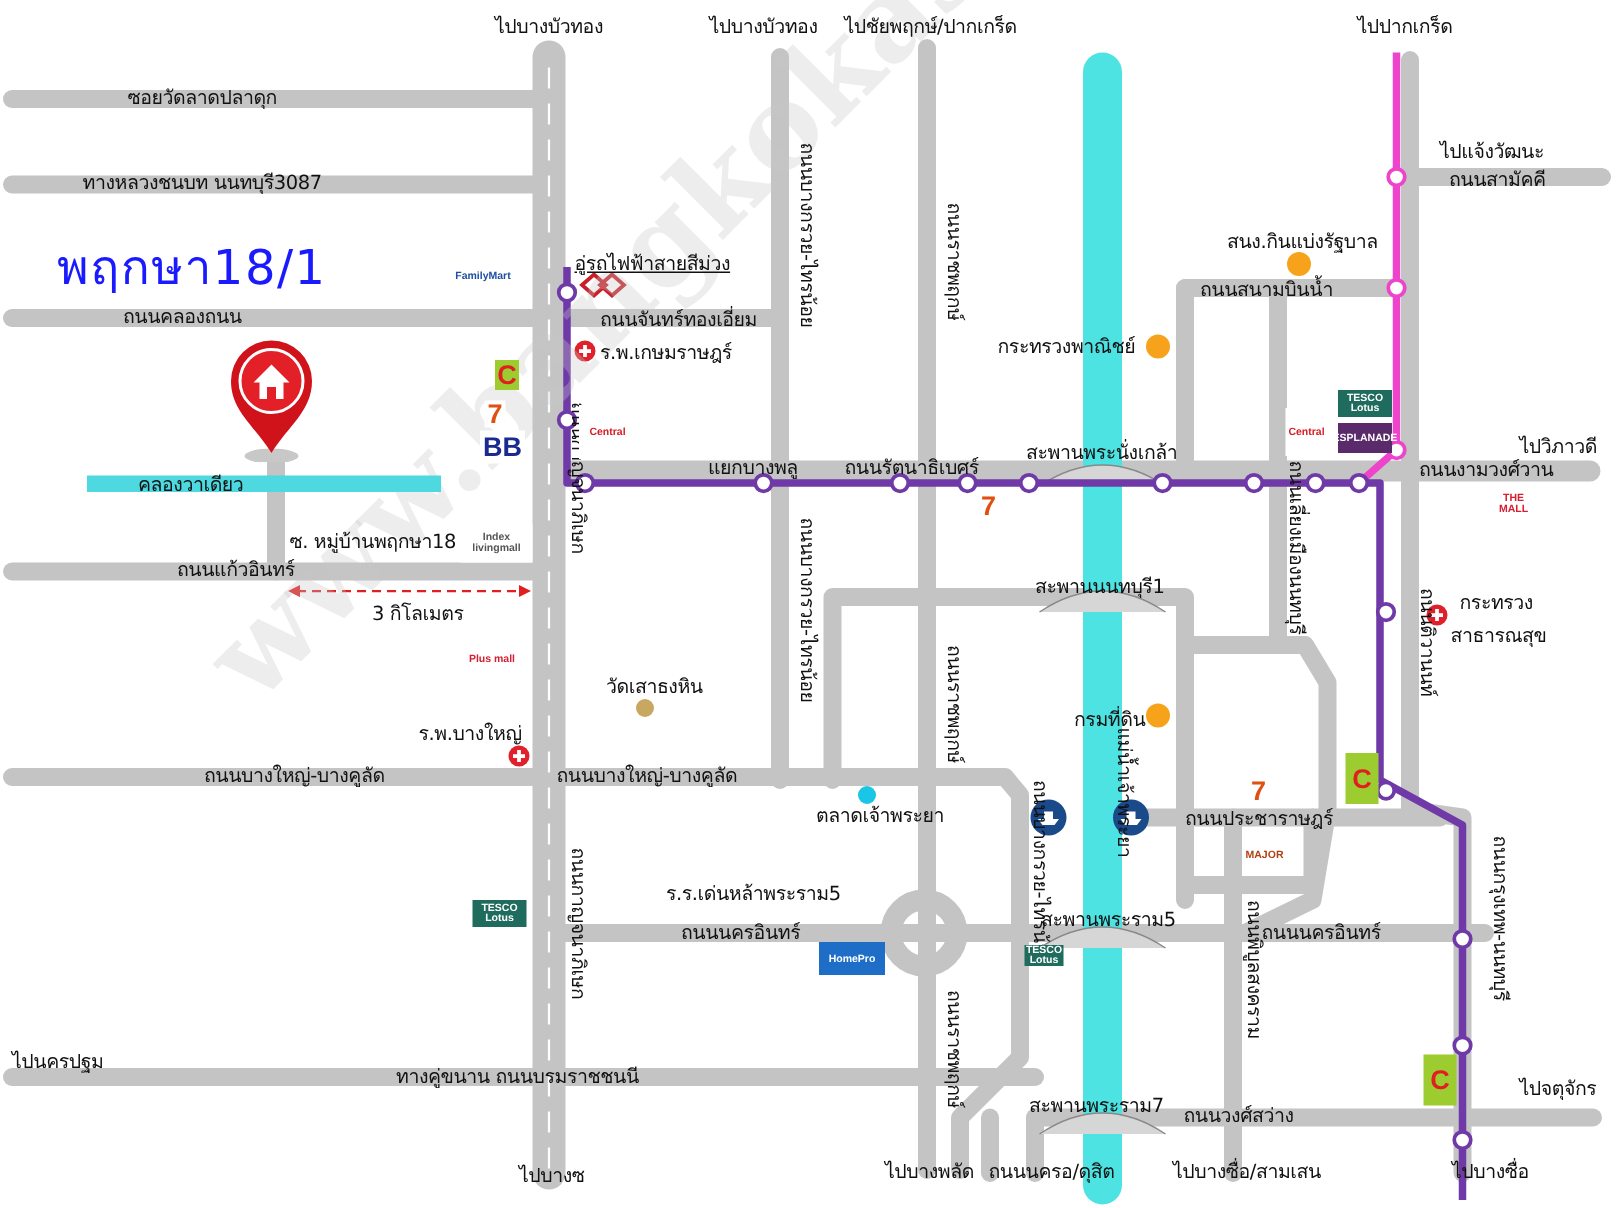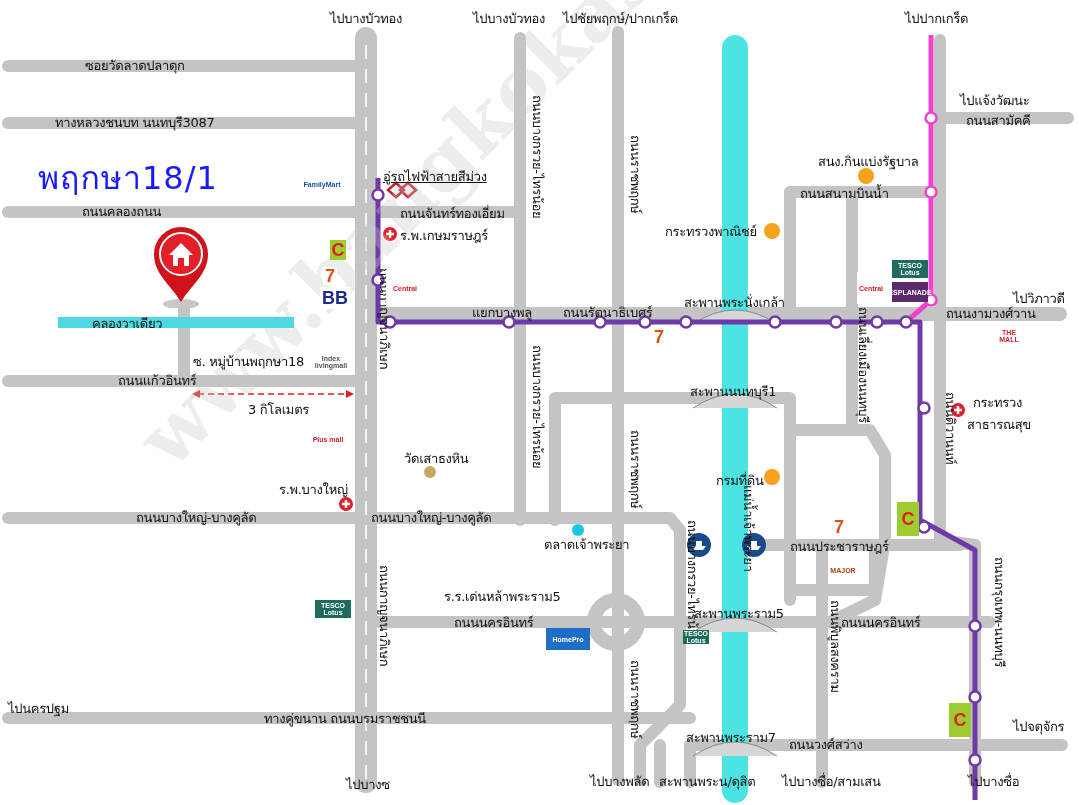--- a/index.html
+++ b/index.html
@@ -151,21 +151,21 @@
     <div class="lbl" style="left: 454px; top: 616px;">ถนนนครอินทร์</div>
     <div class="lbl" style="left: 694px; top: 607px;">สะพานพระราม5</div>
     <div class="lbl" style="left: 841px; top: 616px;">ถนนนครอินทร์</div>
     <div class="lbl" style="left: 264px; top: 712px;">ทางคู่ขนาน ถนนบรมราชชนนี</div>
     <div class="lbl" style="left: 8px; top: 702px;">ไปนครปฐม</div>
     <div class="lbl" style="left: 686px; top: 731px;">สะพานพระราม7</div>
     <div class="lbl" style="left: 789px; top: 738px;">ถนนวงศ์สว่าง</div>
     <div class="lbl" style="left: 1013px; top: 720px;">ไปจตุจักร</div>
     <div class="lbl" style="left: 346px; top: 778px;">ไปบางซ</div>
     <div class="lbl" style="left: 590px; top: 775px;">ไปบางพลัด</div>
-    <div class="lbl" style="left: 659px; top: 775px;">สะพานพระน/ดุสิต</div>
+    <div class="lbl" style="left: 659px; top: 775px;">ถนนนครอ/ดุสิต</div>
     <div class="lbl" style="left: 782px; top: 775px;">ไปบางซื่อ/สามเสน</div>
     <div class="lbl" style="left: 968px; top: 775px;">ไปบางซื่อ</div>
     <div class="lbl" style="left: 960px; top: 94px; font-family: Liberation Serif, serif;">ไปแจ้งวัฒนะ</div>
     <div class="lbl" style="left: 966px; top: 114px;">ถนนสามัคคี</div>
     <div class="lbl" style="left: 818px; top: 155px;">สนง.กินแบ่งรัฐบาล</div>
     <div class="lbl" style="left: 800px; top: 187px;">ถนนสนามบินน้ำ</div>
     <div class="lbl" style="left: 665px; top: 225px;">กระทรวงพาณิชย์</div>
     <div class="lbl" style="left: 1013px; top: 292px;">ไปวิภาวดี</div>
     <div class="lbl" style="left: 946px; top: 307px;">ถนนงามวงศ์วาน</div>
     <div class="lbl" style="left: 973px; top: 396px;">กระทรวง</div>

